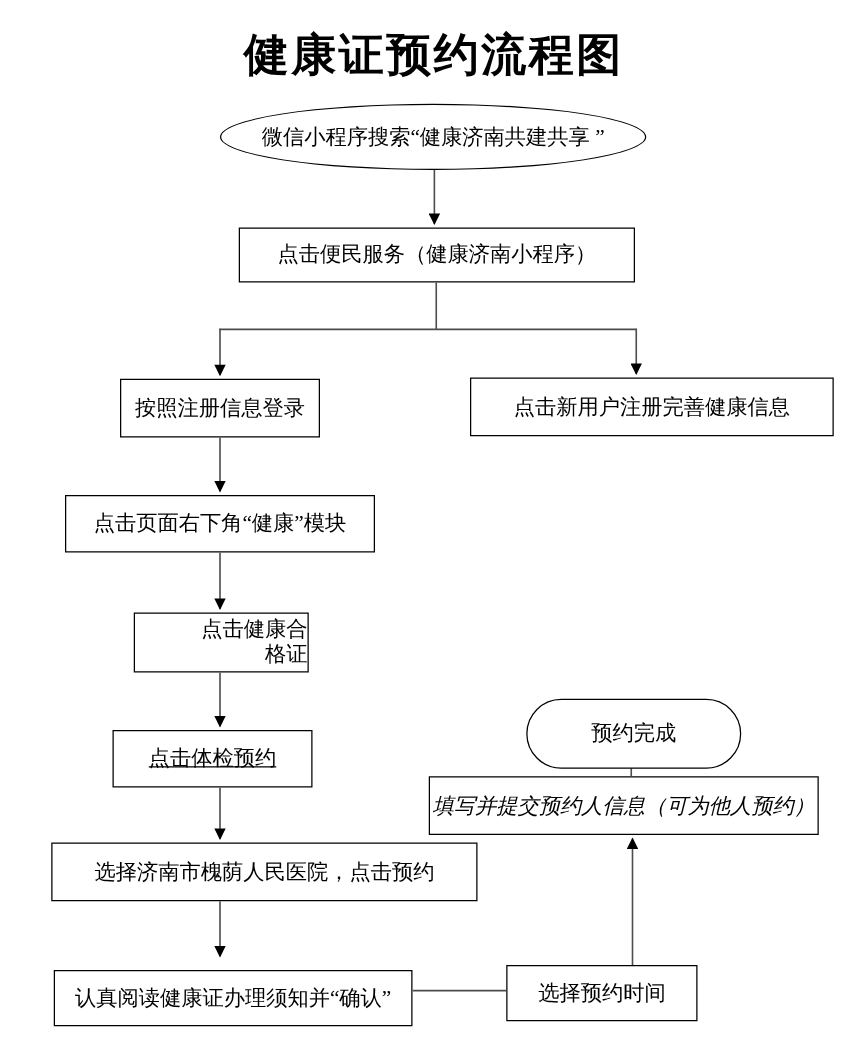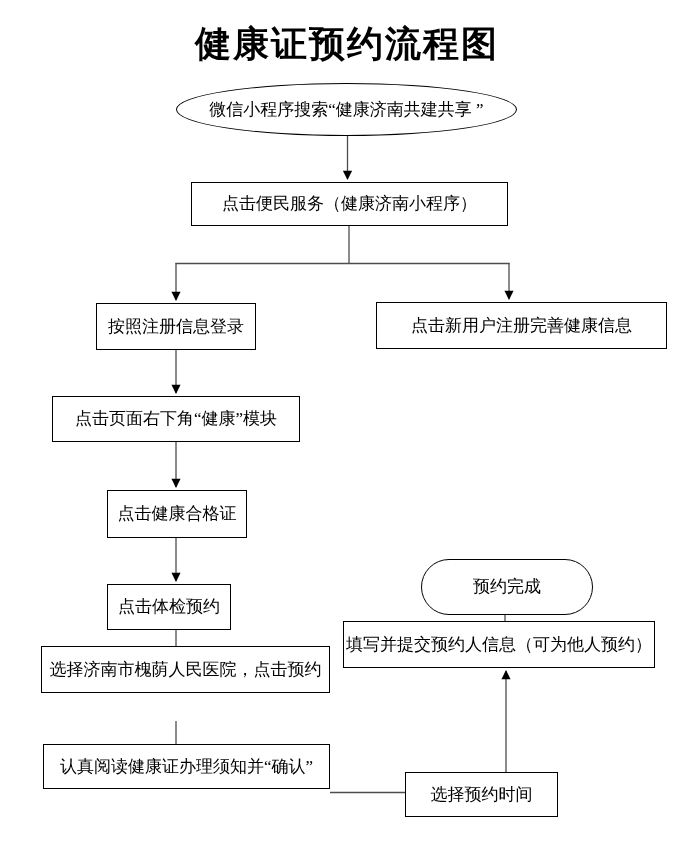--- a/index.html
+++ b/index.html
@@ -82,27 +82,27 @@
   <div class="node ellipse" style="left:176px; top:83px; width:341px; height:53px;">微信小程序搜索“健康济南共建共享 ”</div>
 
   <div class="node" style="left:191px; top:182px; width:317px; height:44px;">点击便民服务（健康济南小程序）</div>
 
   <div class="node" style="left:96px; top:303px; width:160px; height:47px;">按照注册信息登录</div>
 
   <div class="node" style="left:376px; top:302px; width:291px; height:47px;">点击新用户注册完善健康信息</div>
 
   <div class="node" style="left:52px; top:396px; width:248px; height:46px;">点击页面右下角“健康”模块</div>
 
-  <div class="node" style="left:107px; top:490px; width:140px; height:48px;">点击健康合格证</div>
+  <div class="node" style="left:107px; top:490px; width:140px; height:48px;padding-left:44px;">点击健康合格证</div>
 
-  <div class="node" style="left:107px; top:584px; width:124px; height:46px;">点击体检预约</div>
+  <div class="node" style="left:90px; top:584px; width:160px; height:46px;text-decoration:underline;">点击体检预约</div>
 
-  <div class="node" style="left:41px; top:646px; width:289px; height:47px;">选择济南市槐荫人民医院，点击预约</div>
+  <div class="node" style="left:41px; top:674px; width:341px; height:47px;">选择济南市槐荫人民医院，点击预约</div>
 
-  <div class="node" style="left:43px; top:744px; width:287px; height:45px;">认真阅读健康证办理须知并“确认”</div>
+  <div class="node" style="left:43px; top:776px; width:287px; height:45px;">认真阅读健康证办理须知并“确认”</div>
 
   <div class="node" style="left:405px; top:772px; width:153px; height:45px;">选择预约时间</div>
 
-  <div class="node" style="left:343px; top:621px; width:312px; height:47px;">填写并提交预约人信息（可为他人预约）</div>
+  <div class="node" style="left:343px; top:621px; width:312px; height:47px;font-style:italic;">填写并提交预约人信息（可为他人预约）</div>
 
   <div class="node capsule" style="left:421px; top:516px; width:172px; height:56px;margin-top:43px;">预约完成</div>
 
 </div>
 
 </body></html>

